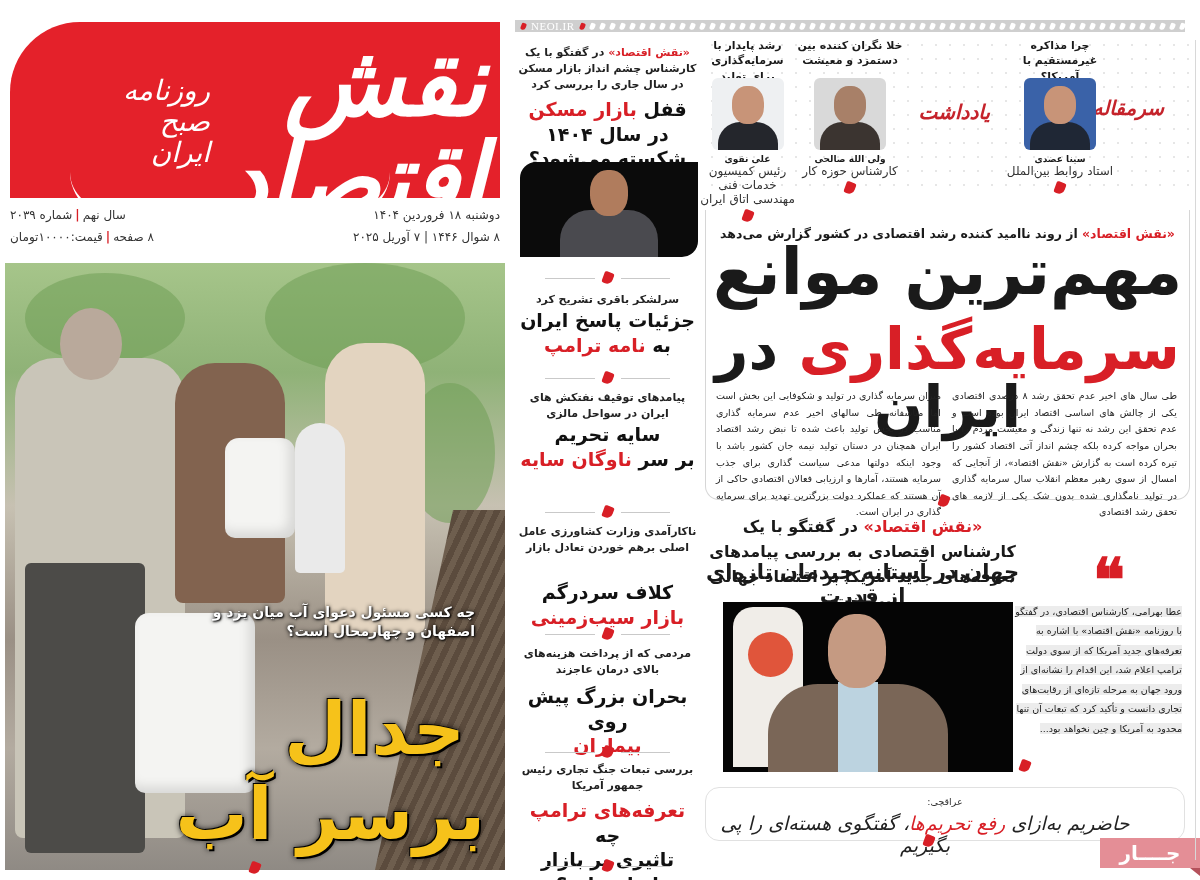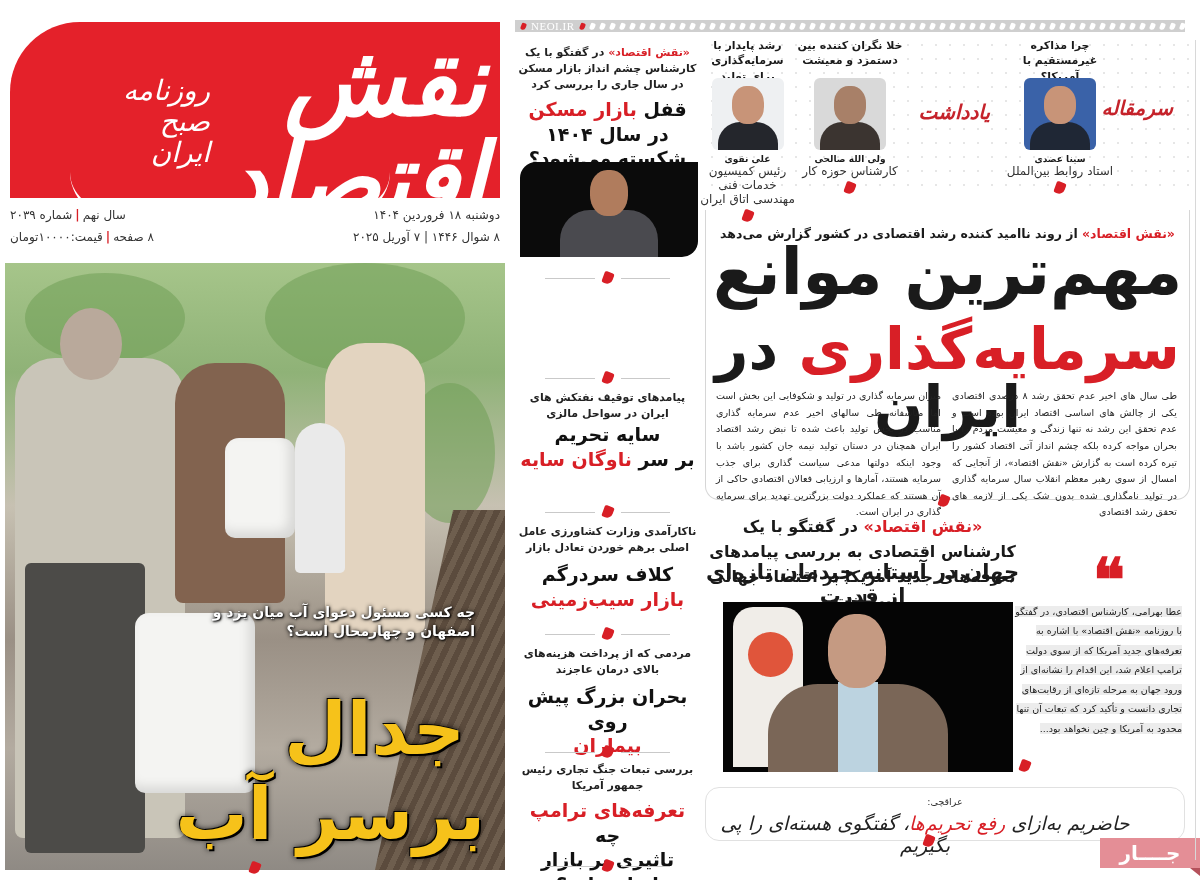--- a/index.html
+++ b/index.html
@@ -212,38 +212,45 @@
     </div>
   </div>
   <div class="c-photo" style="top:122px;">
     <div class="body"></div>
       <div class="head"></div>
   </div>
 
   <div class="divider" style="position:absolute;top:232px;left:30px;width:125px;">
       <span class="pin"></span>
     </div>
+  <div class="c-item" style="top:252px;">
+    <div class="c-kicker">سرلشکر باقری تشریح کرد</div>
+    <div class="c-title">
+      <span>جزئیات پاسخ ایران</span><br>
+      <span>به </span><span class="red">نامه ترامپ</span>
+    </div>
+  </div>
 
   <div class="divider" style="position:absolute;top:332px;left:30px;width:125px;">
       <span class="pin"></span>
     </div>
   <div class="c-item" style="top:350px;">
     <div class="c-kicker">پیامدهای توقیف نفتکش های ایران در سواحل مالزی</div>
     <div class="c-title">
       <span>سایه تحریم</span><br>
       <span>بر سر </span><span class="red">ناوگان سایه</span>
     </div>
   </div>
 
   <div class="divider" style="position:absolute;top:466px;left:30px;width:125px;">
       <span class="pin"></span>
     </div>
   <div class="c-item" style="top:484px;">
     <div class="c-kicker">ناکارآمدی وزارت کشاورزی عامل اصلی برهم خوردن تعادل بازار</div>
-    <div class="c-title" style="margin-top:6px;">
+    <div class="c-title" style="margin-top:24px;">
       <span>کلاف سردرگم</span><br>
       <span class="red">بازار سیب‌زمینی</span>
     </div>
   </div>
 
   <div class="divider" style="position:absolute;top:588px;left:30px;width:125px;">
       <span class="pin"></span>
     </div>
   <div class="c-item" style="top:606px;">
     <div class="c-kicker">مردمی که از پرداخت هزینه‌های بالای درمان عاجزند</div>
@@ -262,21 +269,21 @@
       <span class="red">تعرفه‌های ترامپ</span><span> چه</span><br>
       <span>تاثیری بر بازار ایران دارد؟</span>
     </div>
   </div>
   <div class="divider" style="position:absolute;top:820px;left:30px;width:125px;">
       <span class="pin"></span>
     </div>
 </div>
 
 <div id="columnists" class="abs">
-  <div class="section-label" style="right:22px;top:58px;">سرمقاله</div>
+  <div class="section-label" style="right:31px;top:58px;">سرمقاله</div>
   <div class="col-card" style="right:80px;">
     <div class="ct">چرا مذاکره غیرمستقیم با آمریکا؟</div>
     <div class="ph" style="background:#3a62a8;">
         <div class="b" style="background:#1f2735;"></div>
         <div class="h"></div>
       </div>
     <div class="nm">سینا عضدی</div>
     <div class="rl">استاد روابط بین‌الملل</div>
     <span class="pin"></span>
   </div>

